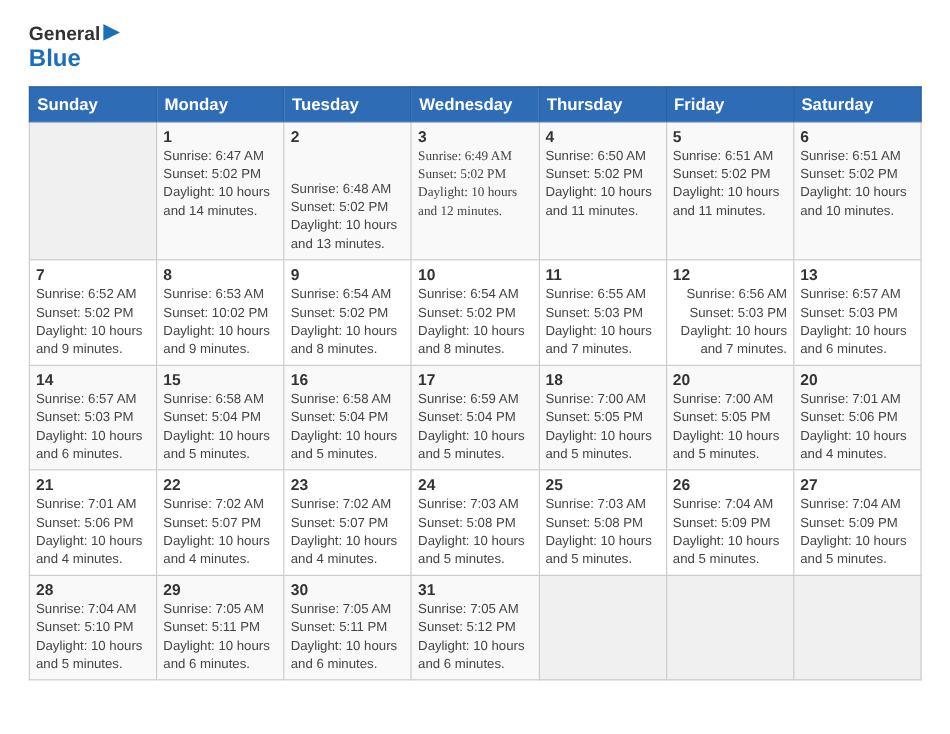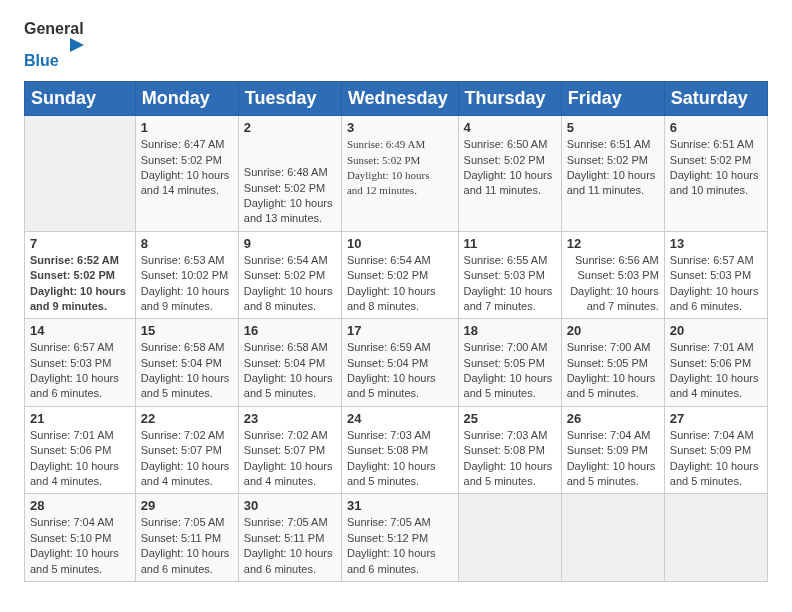--- a/index.html
+++ b/index.html
@@ -34,21 +34,21 @@
       color: #555;
     }
     table {
       width: 100%;
       border-collapse: collapse;
       border: 1px solid #ccc;
     }
     thead tr th {
       background-color: #2e6cb5;
       color: #fff;
-      font-size: 18px;
+      font-size: 14px;
       font-weight: bold;
       padding: 6px 6px;
       text-align: left;
       border: 1px solid #2a5fa0;
     }
     tbody tr td {
       vertical-align: top;
       border: 1px solid #ccc;
       padding: 4px 5px;
       font-size: 11px;
@@ -77,27 +77,27 @@
     .empty-cell {
       background-color: #f0f0f0 !important;
     }
   </style>
 </head>
 <body>
 
 <div class="header-area">
   <div class="logo">
       <div style="line-height: 1.1;">
-        <div style="display: flex; align-items: flex-end; flex-direction: column;">
+        <div style="display: flex; align-items: flex-start;">
           <span style="font-weight: bold; font-size: 16px; color: rgb(51, 51, 51);">General</span>
           <svg width="14" height="14" viewBox="0 0 14 14" style="display: inline-block; vertical-align: middle; margin-left: 2px;">
             <polygon points="0,0 14,7 0,14" fill="#1a6fb5"></polygon>
           </svg>
         </div>
-        <div style="font-weight: bold; font-size: 16px; color: rgb(26, 111, 181);">Blue</div>
+        <div style="font-weight: bold; font-size: 20px; color: rgb(26, 111, 181);">Blue</div>
       </div>
     </div>
   <div class="title-area">
     <div class="month-title"></div>
     <div class="location-title"></div>
   </div>
 </div>
 
 <table>
   <thead>
@@ -153,21 +153,21 @@
           <span class="day-number">6</span>
           <div class="day-info" style="white-space: pre-line;">Sunrise: 6:51 AM
 Sunset: 5:02 PM
 Daylight: 10 hours
 and 10 minutes.</div>
         </td>
       </tr>
       <tr>
         <td>
           <span class="day-number">7</span>
-          <div class="day-info" style="white-space: pre-line; font-weight: bold;">Sunrise: 6:52 AM
+          <div class="day-info" style="white-space: pre-line;">Sunrise: 6:52 AM
 Sunset: 5:02 PM
 Daylight: 10 hours
 and 9 minutes.</div>
         </td>
         <td>
           <span class="day-number">8</span>
           <div class="day-info" style="white-space: pre-line;">Sunrise: 6:53 AM
 Sunset: 10:02 PM
 Daylight: 10 hours
 and 9 minutes.</div>

